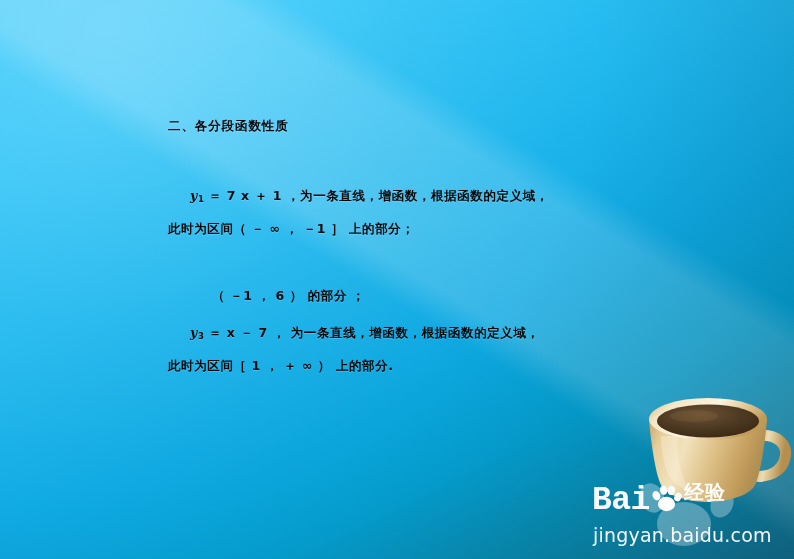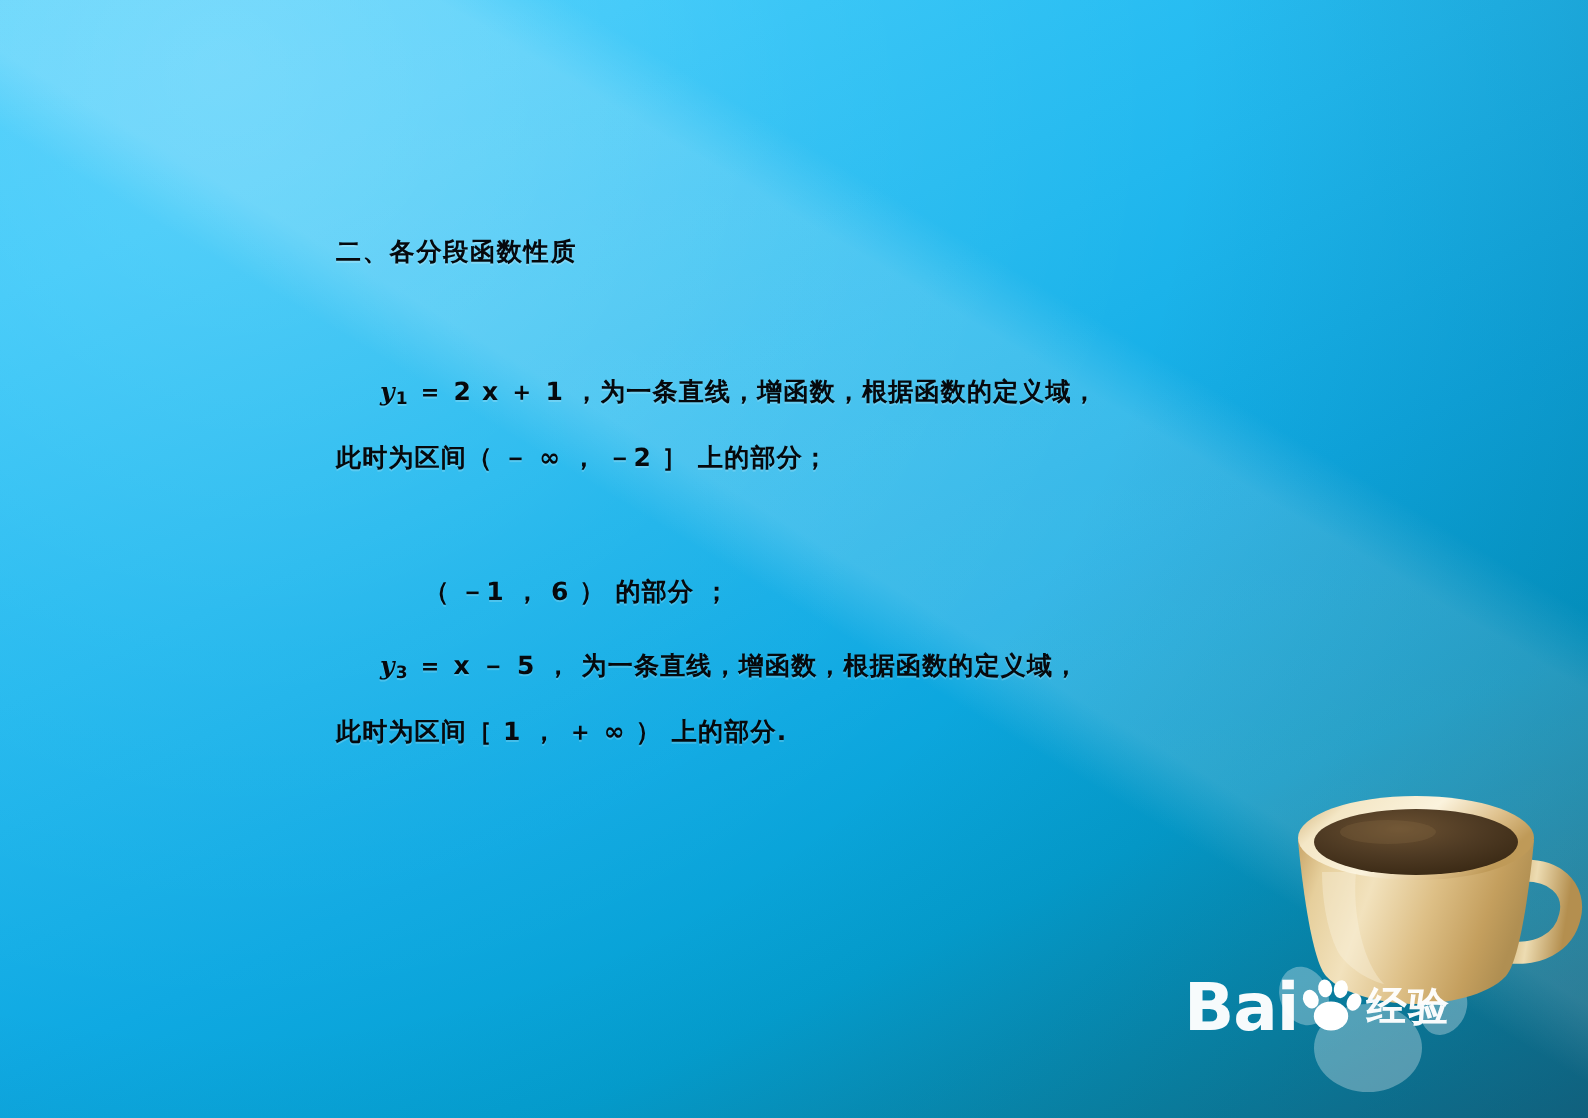--- a/index.html
+++ b/index.html
@@ -131,22 +131,22 @@
     width: 198px;
     height: 70px;
     pointer-events: none;
   }
 
   .wm-top {
     position: absolute;
     left: 0;
     top: 0;
     display: flex;
-    align-items: center;
     height: 38px;
+    font-family: Liberation Mono, monospace;
   }
 
   .wm-baidu {
     font-size: 33px;
     font-weight: bold;
     color: #ffffff;
     letter-spacing: -0.5px;
     line-height: 1;
     opacity: 0.97;
   }
@@ -195,30 +195,30 @@
 <div id="slide">
 
   <div class="streak-light"></div>
   <div class="vignette"></div>
 
   <div id="content">
 
     <div class="heading">二、各分段函数性质</div>
 
     <div class="body-line ln1">
-      <span class="var">y</span><sub>1</sub><span> ＝ 2 x ＋ 1 ，为一条直线，增函数，根据函数的定义域，</span>
+      <span class="var">y</span><sub>1</sub><span> ＝ 7 x ＋ 1 ，为一条直线，增函数，根据函数的定义域，</span>
     </div>
 
-    <div class="body-line ln2">此时为区间（ － ∞ ， －2 ］ 上的部分；</div>
+    <div class="body-line ln2">此时为区间（ － ∞ ， －1 ］ 上的部分；</div>
 
 
     <div class="body-line ln4">（ －1 ， 6 ） 的部分 ；</div>
 
     <div class="body-line ln5">
-      <span class="var">y</span><sub>3</sub><span> ＝ x － 5 ， 为一条直线，增函数，根据函数的定义域，</span>
+      <span class="var">y</span><sub>3</sub><span> ＝ x － 7 ， 为一条直线，增函数，根据函数的定义域，</span>
     </div>
 
     <div class="body-line ln6">此时为区间［ 1 ， ＋ ∞ ） 上的部分.</div>
 
   </div>
 
   <svg id="wm-bigpaw" viewBox="0 0 112 92">
     <ellipse cx="56" cy="62" rx="27" ry="22" fill="#ffffff"></ellipse>
     <ellipse cx="24" cy="36" rx="12" ry="15" fill="#ffffff" transform="rotate(-22 24 36)"></ellipse>
     <ellipse cx="47" cy="20" rx="11" ry="14" fill="#ffffff" transform="rotate(-8 47 20)"></ellipse>
@@ -276,15 +276,16 @@
         <svg viewBox="0 0 31 31" width="31" height="31">
           <ellipse cx="15.5" cy="20" rx="8.6" ry="7.2" fill="#ffffff"></ellipse>
           <ellipse cx="5.4" cy="11.6" rx="3.8" ry="4.8" fill="#ffffff" transform="rotate(-22 5.4 11.6)"></ellipse>
           <ellipse cx="12.6" cy="6.2" rx="3.5" ry="4.5" fill="#ffffff" transform="rotate(-8 12.6 6.2)"></ellipse>
           <ellipse cx="20.4" cy="6.6" rx="3.5" ry="4.5" fill="#ffffff" transform="rotate(10 20.4 6.6)"></ellipse>
           <ellipse cx="27" cy="13" rx="3.5" ry="4.5" fill="#ffffff" transform="rotate(26 27 13)"></ellipse>
         </svg>
       </span>
       <span class="wm-jingyan">经验</span>
     </div>
+    <div class="wm-url">jingyan.baidu.com</div>
   </div>
 
 </div>
 
 </body></html>

